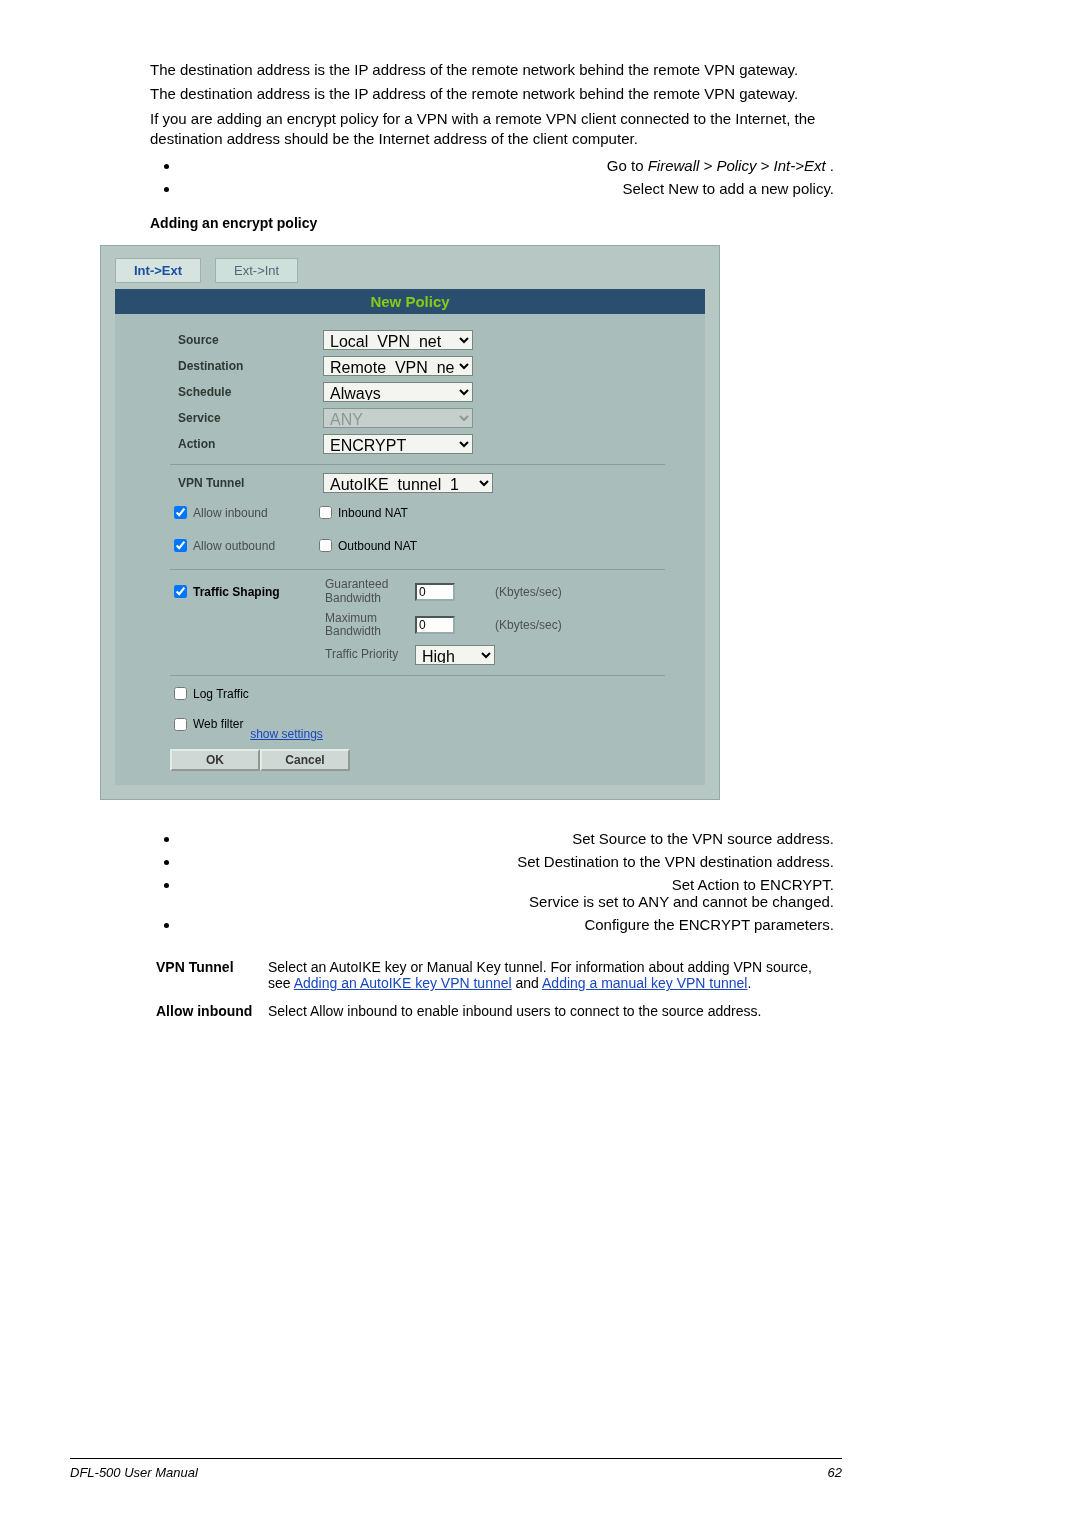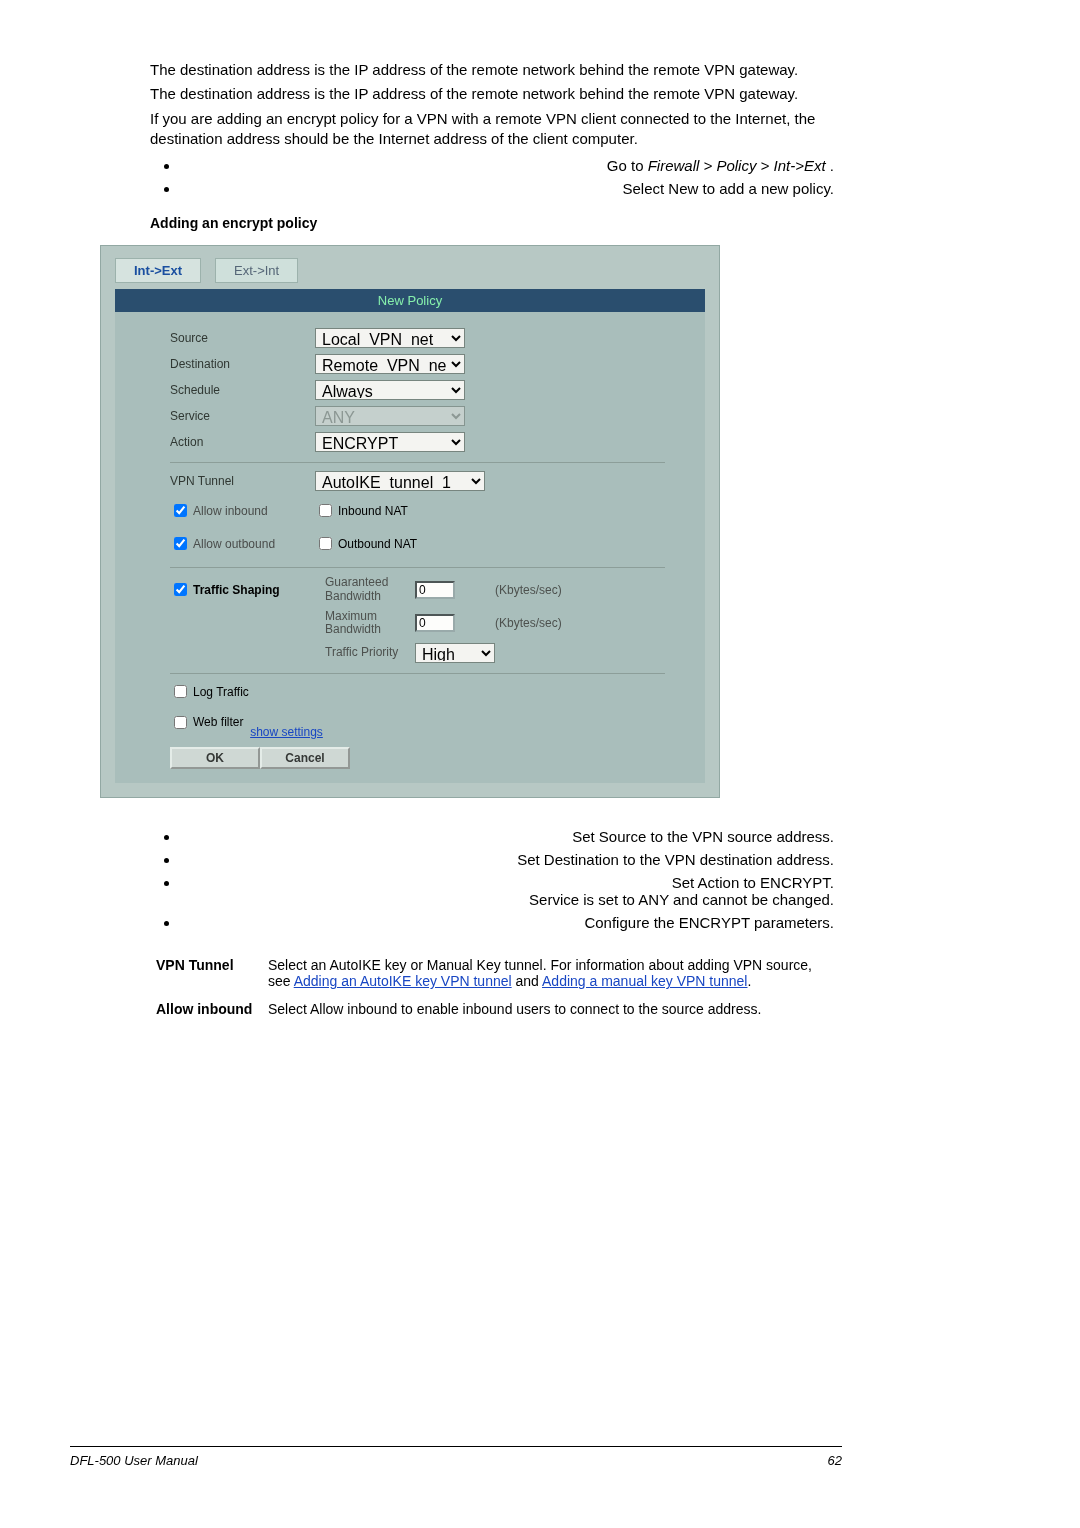--- a/index.html
+++ b/index.html
@@ -37,33 +37,33 @@
   .tab {
     background: #cfe0db;
     padding: 4px 18px;
     border: 1px solid #9cb2ac;
     font-size: 13px;
     color: #567;
   }
   .tab.active { color: #1a4fa0; font-weight: bold; background: #d6e3df; }
   .np-header {
     background: #2a4e6e;
-    color: #86efac;
+    color: #84cc16;
     text-align: center;
     padding: 4px 0;
-    font-weight: normal;
-    font-size: 13px;
+    font-weight: bold;
+    font-size: 15px;
     margin-top: 6px;
   }
   .form-body {
     background: #a9bebb;
     padding: 10px 40px 14px 55px;
   }
   .row { display: flex; align-items: center; margin: 6px 0; }
-  .row .lab { width: 145px; font-weight: normal; color: #384; color:#3b3d3c;}
+  .row .lab { width: 145px; font-weight: bold; color: #384; color:#3b3d3c;margin-left:8px;}
   .row .lab, .row .lab2 { color:#303833; }
   .lab-plain { width:145px; color:#4a4d4b; }
   .sel {
     background: #f4f4f1;
     border: 1px solid #77857f;
     font-family: inherit;
     font-size: 16px;
     padding: 1px 2px;
     width: 150px;
     height: 20px;
@@ -96,21 +96,21 @@
     border:2px outset #e4ece8;
     font-weight:bold;
     color:#353836;
   }
   .link { color:#1846c3; text-decoration: underline; margin-top: 20px; }
   .def-table { width: 100%; border-collapse: collapse; margin-top: 20px; }
   .def-table td { padding: 6px 6px; vertical-align: top; font-size: 14px; }
   .def-table td.term { width:100px; font-weight: bold; }
   .footer-line {
     position:absolute;
-    bottom:60px; left:70px; right:70px;
+    bottom:48px; left:70px; right:70px;
     border-top:1px solid #000;
     padding-top:6px;
     display:flex;
     justify-content:space-between;
     font-size:13px;
   }
   .footer-line .fl { font-style: italic; }
 </style>
 </head>
 <body>

